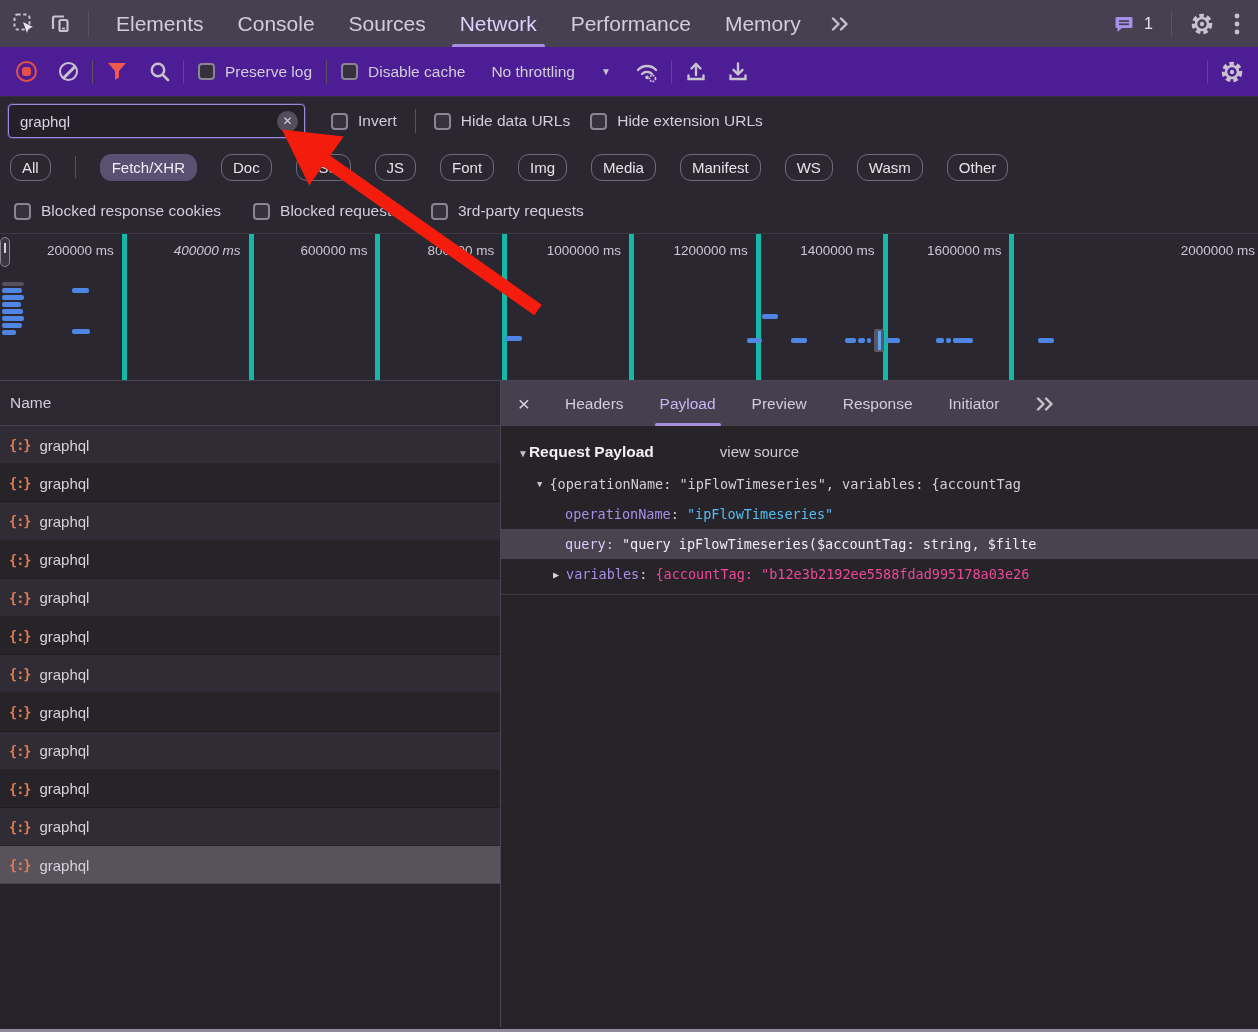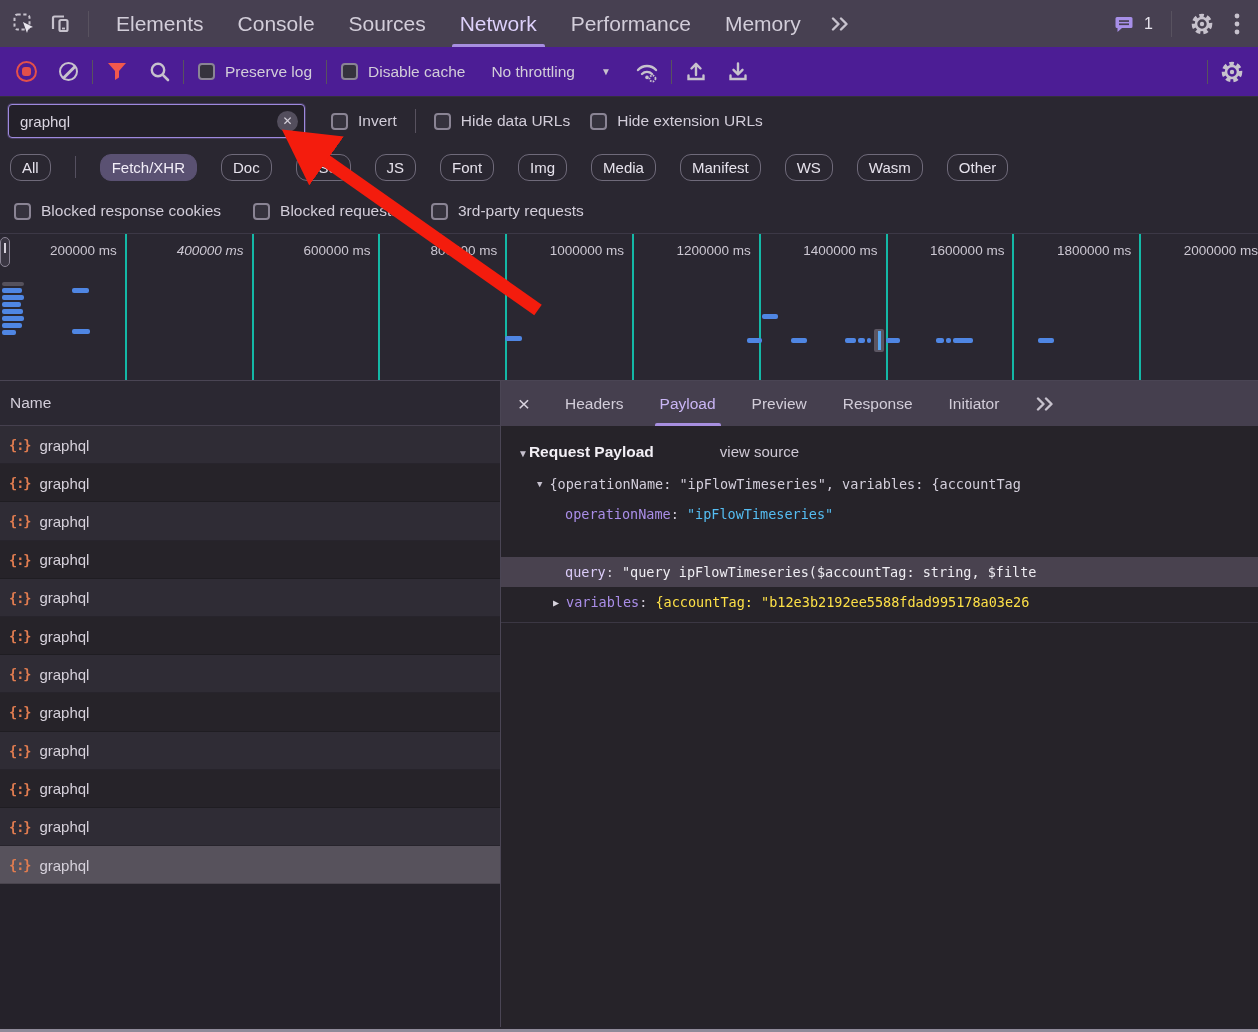--- a/index.html
+++ b/index.html
@@ -46,21 +46,21 @@
   .chiprow { height:44px; background:#2a2731; display:flex; align-items:center; gap:24px; padding-left:10px; }
   .chip { border:1.5px solid #6f6a7a; border-radius:11px; padding:4px 11px; font-size:15px; color:#e6e2ec; white-space:nowrap; }
   .chip.active { background:#5a5172; border-color:#5a5172; color:#f2eef8;text-align:center; }
   .chip-div { width:1px; height:22px; background:#555060; }
 
   
   .blockedrow { height:44px; background:#2a2731; display:flex; align-items:center; gap:16px; padding-left:6px; }
 
   
   .timeline { position:relative; height:148px; background:#2a2731; border-top:1px solid #3c3846; border-bottom:1px solid #4a4554; overflow:hidden; }
-  .tl-col { position:absolute; top:0; bottom:0; border-right:2px solid #14b8a6; }
+  .tl-col { position:absolute; top:0; bottom:0; border-right:5px solid #14b8a6; }
   .tl-label { position:absolute; top:9px; right:8px; font-size:13.5px; color:#ccc7d2; white-space:nowrap; }
   .tl-handle { position:absolute; left:0; top:3px; width:10px; height:30px; border:1.5px solid #8a8494; border-radius:5px; background:#3a3642; z-index:3; }
   .tl-handle::after { content:""; position:absolute; left:3px; top:5px; width:2px; height:10px; background:#d6d1db; }
   .bar { position:absolute; border-radius:2px; }
   .bar.blue { background:#4f86e3; }
   .bar.gray { background:#55515c; }
   .bar.marker { background:#5b5662; }
   .bar.marker::after { content:""; position:absolute; left:50%; top:2px; bottom:2px; width:3px; margin-left:-1.5px; background:#59a7f0; }
 
   
@@ -90,22 +90,22 @@
   .view-source { margin-left:66px; font-size:15px; color:#cfc9d5; }
   .json-lines { font-family:"DejaVu Sans Mono", monospace; font-size:13.5px; border-bottom:1px solid #3b3743; padding-bottom:5px; }
   .jline { height:30px; display:flex; align-items:center; white-space:pre; overflow:hidden; }
   .jline .tri { font-size:9px; margin-right:7px; }
   .jline.root { padding-left:36px; color:#d3cedb; }
   .jline.entry { padding-left:64px; }
   .jline.entry.expandable { padding-left:52px; }
   .jkey { color:#aa8ee8; }
   .jcolon { color:#cfcad6; }
   .jval.string { color:#55bdf2; }
-  .jval.object { color:#fde047; }
-  .jline.highlighted { background:#49424f;margin-top:28px; }
+  .jval.object { color:#ec4899; }
+  .jline.highlighted { background:#49424f; }
   .jline.highlighted .jkey { color:#dccdfa; }
   .jline.highlighted .jval { color:#efedf3; }
   .exp-tri { font-size:10px; color:#d8d4de; margin-right:7px; }
 
   .bottom-edge { position:absolute; left:0; right:0; bottom:0; height:3px; background:#8f8a99; }
 
   
   .arrow-overlay { position:absolute; inset:0; pointer-events:none; z-index:50; }
 
   svg.glyph { display:block; }
@@ -304,23 +304,20 @@
       <div class="tl-label">1000000 ms</div>
     </div>
     <div class="tl-col" style="left: 634px; width: 126.8px;">
       <div class="tl-label">1200000 ms</div>
     </div>
     <div class="tl-col" style="left: 760.8px; width: 126.8px;">
       <div class="tl-label">1400000 ms</div>
     </div>
     <div class="tl-col" style="left: 887.6px; width: 126.8px;">
       <div class="tl-label">1600000 ms</div>
-    </div>
-    <div class="tl-col" style="left: 1014.4px; width: 126.8px;">
-      <div class="tl-label">1800000 ms</div>
     </div>
     <div class="tl-col" style="left: 1141.2px; width: 126.8px;">
       <div class="tl-label">2000000 ms</div>
     </div>
     <div class="bar gray" style="left: 2px; top: 48px; width: 22px; height: 4px;"></div>
     <div class="bar blue" style="left: 2px; top: 54px; width: 20px; height: 5px;"></div>
     <div class="bar blue" style="left: 2px; top: 61px; width: 22px; height: 5px;"></div>
     <div class="bar blue" style="left: 2px; top: 68px; width: 19px; height: 5px;"></div>
     <div class="bar blue" style="left: 2px; top: 75px; width: 21px; height: 5px;"></div>
     <div class="bar blue" style="left: 2px; top: 82px; width: 22px; height: 5px;"></div>

